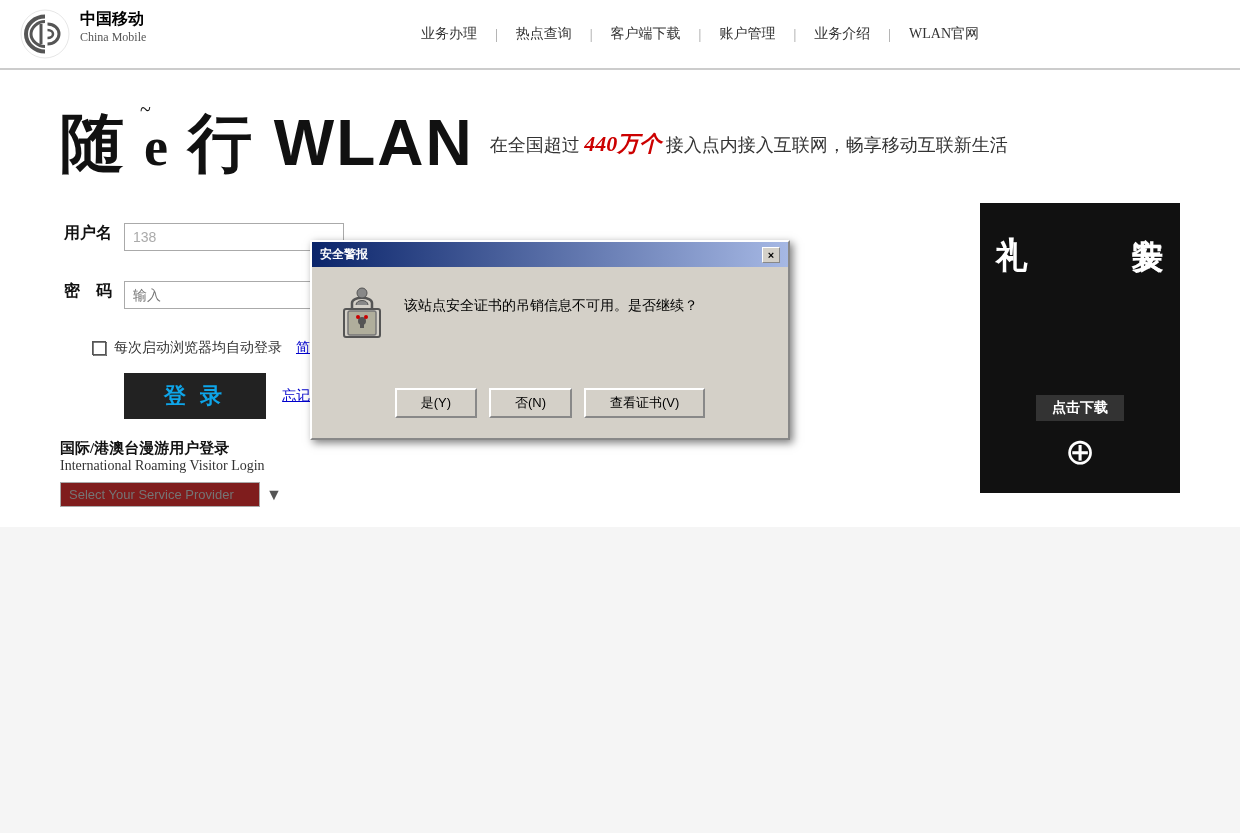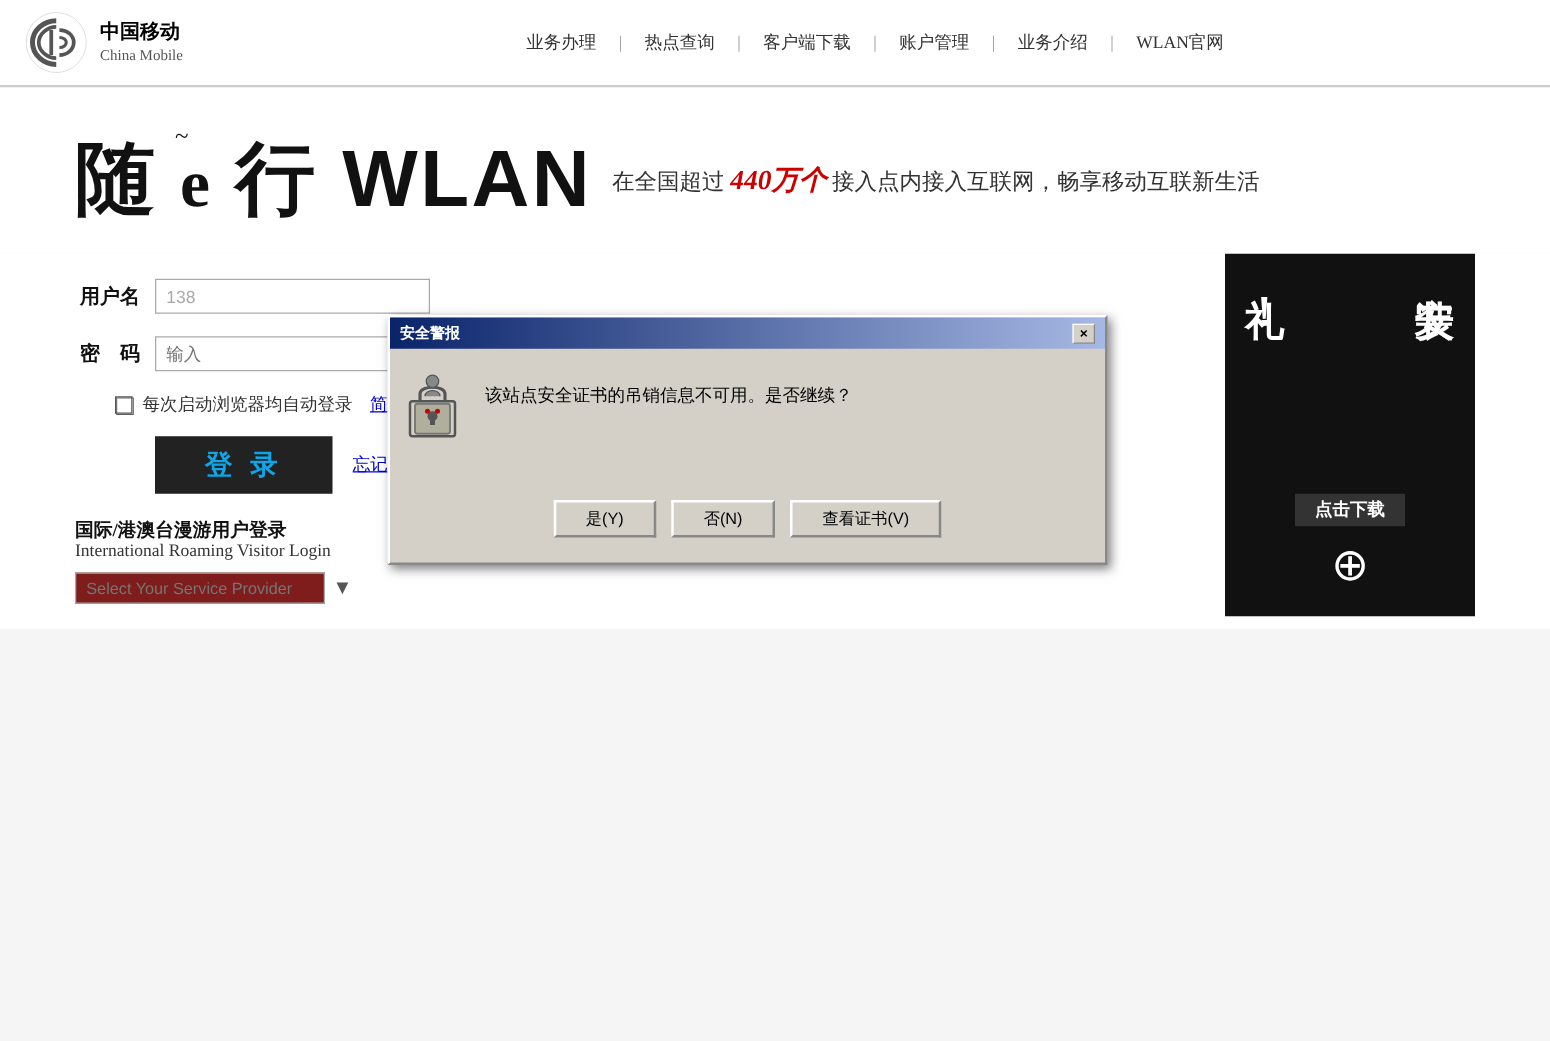--- a/index.html
+++ b/index.html
@@ -16,21 +16,20 @@
     .header {
       background: #fff;
       border-bottom: 2px solid #ccc;
       padding: 8px 20px;
       display: flex;
       align-items: center;
       height: 70px;
     }
     .logo-area {
       display: flex;
-      align-items: center;
       gap: 10px;
       min-width: 160px;
     }
     .logo-text {
       display: flex;
       flex-direction: column;
       font-size: 13px;
       line-height: 1.3;
     }
     .logo-cn {
@@ -101,22 +100,22 @@
       position: relative;
     }
 
     
     .login-section {
       min-width: 380px;
       padding: 20px 0;
     }
     .form-row {
       display: flex;
-      align-items: center;
-      margin-bottom: 18px;
+      align-items: flex-start;
+      margin-bottom: 30px;
       gap: 12px;
     }
     .form-label {
       font-size: 16px;
       color: #111;
       width: 52px;
       text-align: right;
       font-weight: bold;
     }
     .form-input {
@@ -240,23 +239,23 @@
     .dialog-overlay {
       position: absolute;
       top: 0;
       left: 0;
       width: 100%;
       height: 100%;
       z-index: 100;
     }
     .dialog {
       position: absolute;
-      top: 252px;
+      top: 240px;
       left: 310px;
-      width: 576px;
+      width: 480px;
       background: #d4d0c8;
       border: 2px solid #888;
       border-top: 2px solid #fff;
       border-left: 2px solid #fff;
       box-shadow: 3px 3px 8px rgba(0,0,0,0.5);
     }
     .dialog-titlebar {
       background: linear-gradient(to right, #0a246a, #a6b8e4);
       padding: 4px 8px;
       display: flex;
@@ -277,21 +276,21 @@
       height: 16px;
       cursor: pointer;
       display: flex;
       align-items: center;
       justify-content: center;
       font-size: 11px;
       font-weight: bold;
       color: #000;
     }
     .dialog-body {
-      padding: 20px 8px;
+      padding: 20px 24px;
       display: flex;
       align-items: flex-start;
       gap: 16px;
     }
     .dialog-icon-area {
       width: 52px;
       height: 52px;
       flex-shrink: 0;
     }
     .dialog-message {

